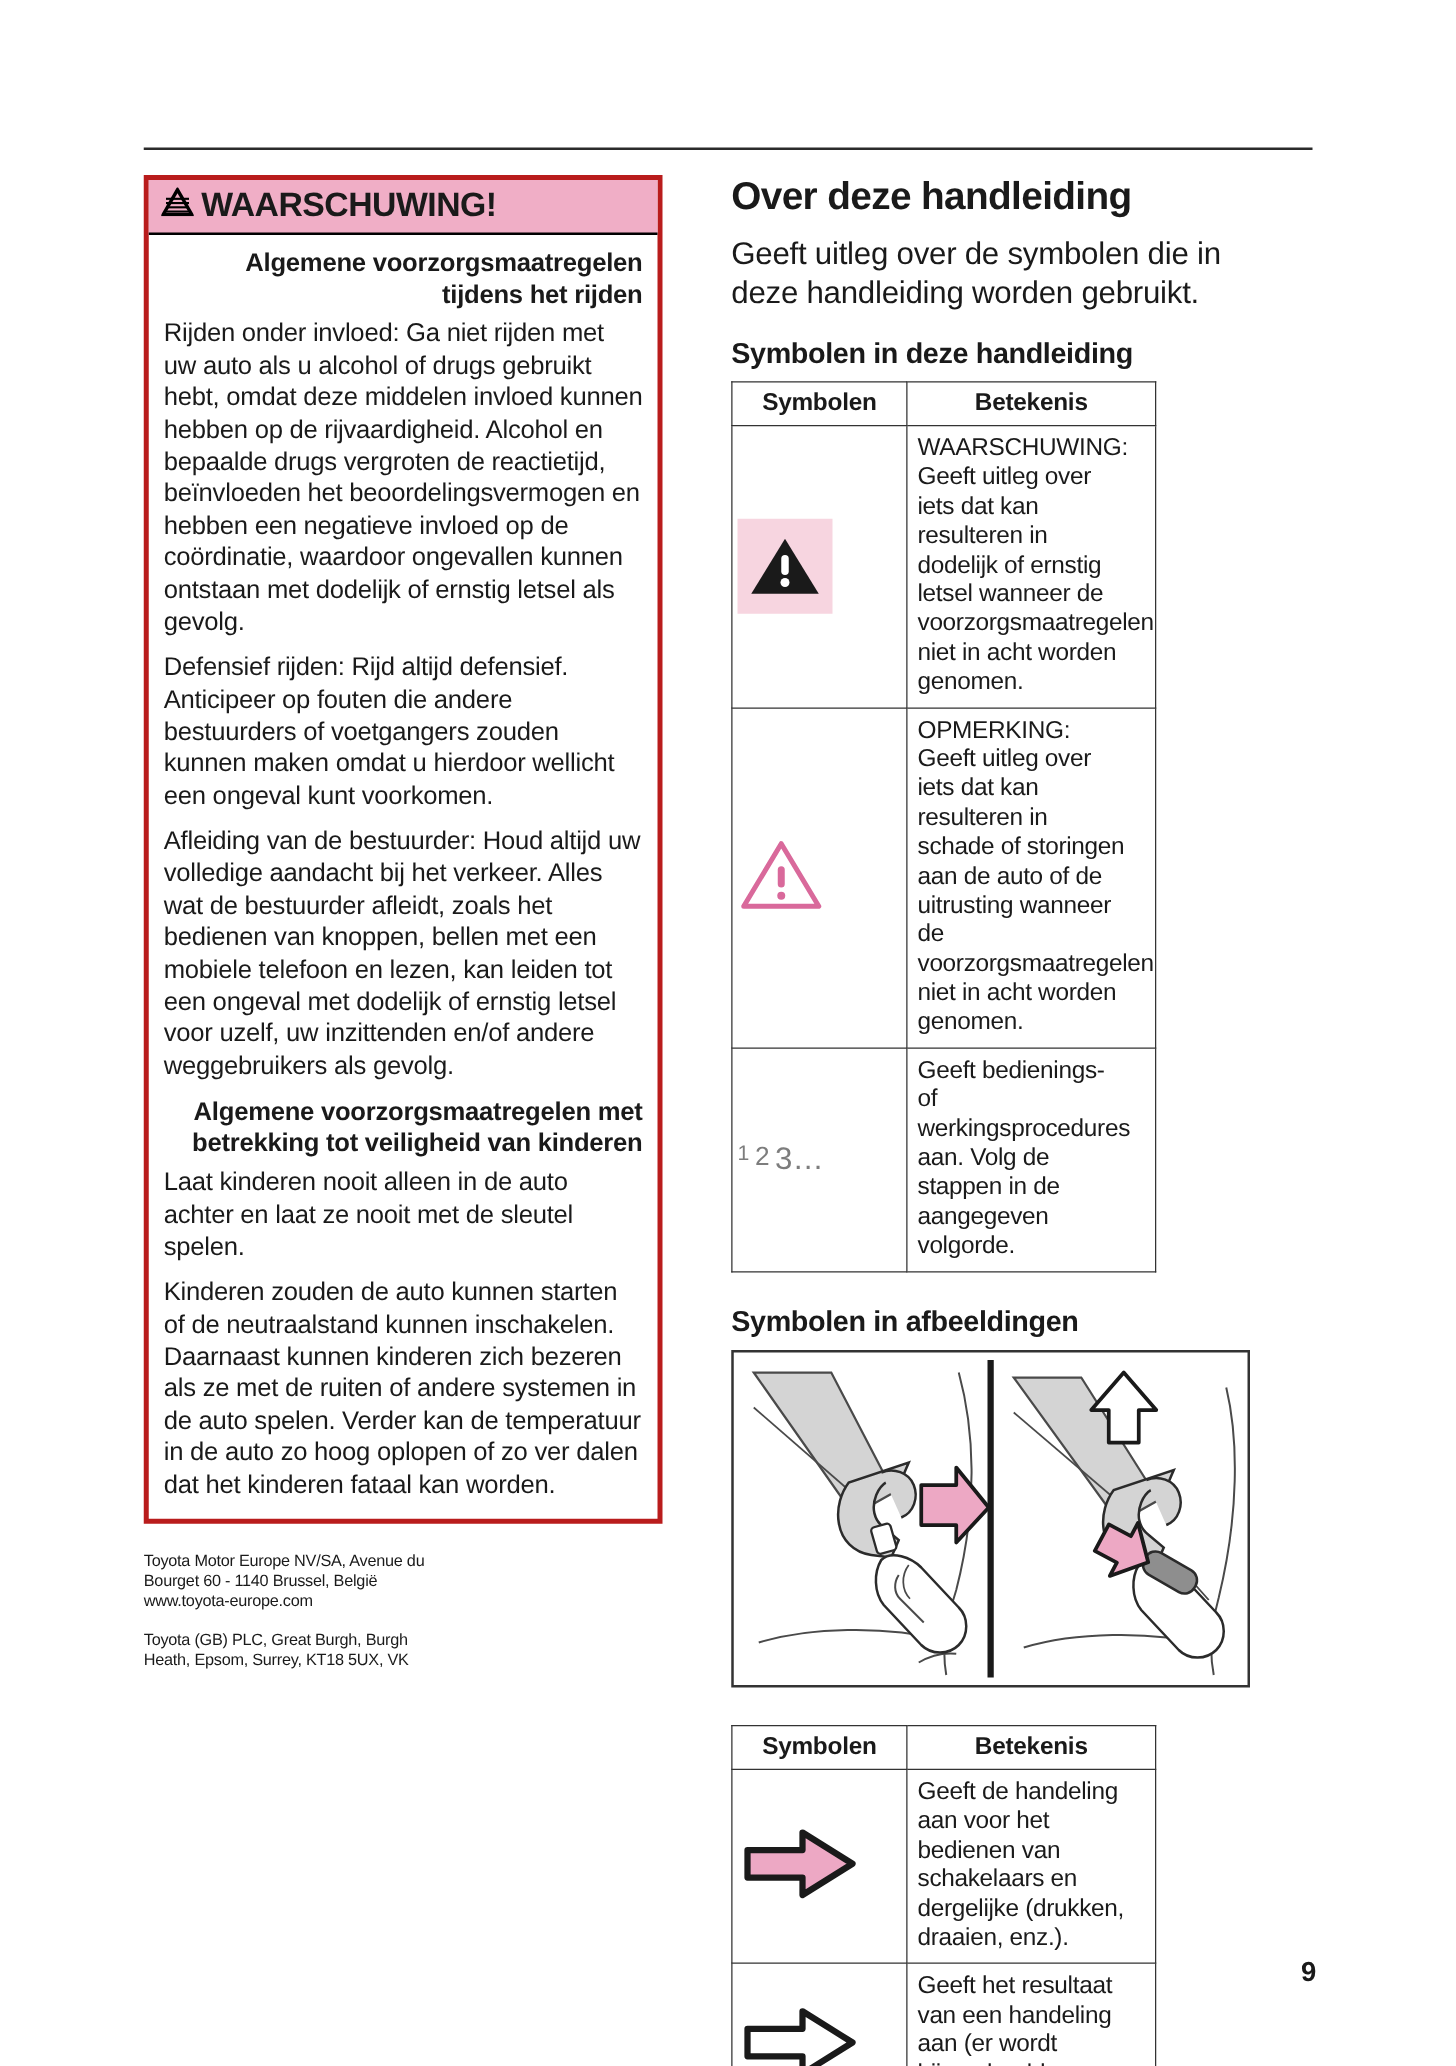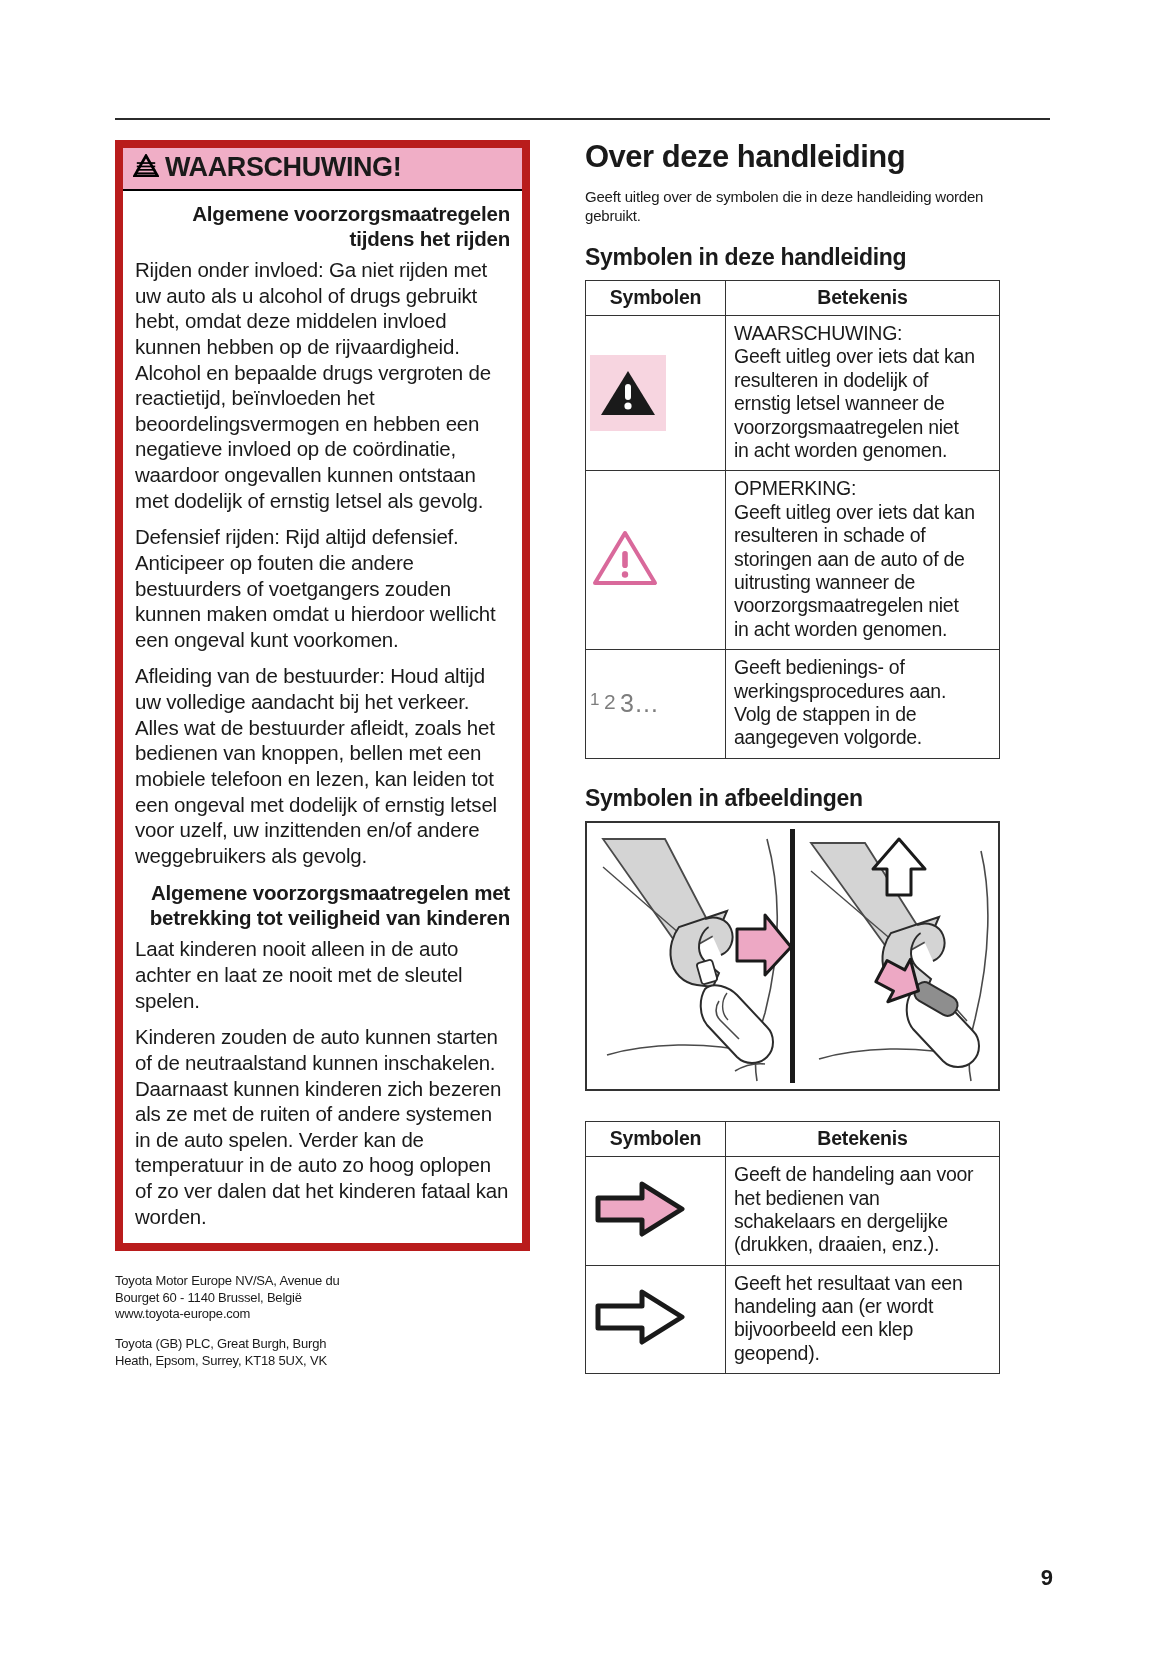--- a/index.html
+++ b/index.html
@@ -25,21 +25,21 @@
     left:115px; top:140px;
     width:935px;
     display:flex;
     gap:55px;
   }
   .col-left{ width:415px; flex:0 0 415px; }
   .col-right{ width:415px; flex:0 0 415px; }
 
   
   .warn-box{
-    border:8px solid #b91c1c;
+    border:4px solid #b91c1c;
     box-sizing:border-box;
     width:415px;
   }
   .warn-head{
     background:#f0aec6;
     border-bottom:2px solid #000;
     padding:6px 10px 8px 10px;
     display:flex;
     align-items:center;
     gap:6px;
@@ -82,36 +82,36 @@
   
   h1.sect{
     margin:0 0 14px 0;
     font-size:31px;
     font-weight:bold;
     letter-spacing:-0.5px;
     line-height:1.1;
   }
   p.lead{
     margin:0 0 18px 0;
-    font-size:15px;
+    font-size:25px;
     line-height:1.25;
     letter-spacing:-0.2px;
   }
   h2.sub{
     margin:0 0 10px 0;
     font-size:23px;
     font-weight:bold;
     letter-spacing:-0.3px;
     line-height:1.15;
   }
   h2.sub.spaced{ margin-top:26px; }
 
   table.sym{
     border-collapse:collapse;
-    width:415px;
+    width:340px;
     table-layout:fixed;
   }
   table.sym th, table.sym td{
     border:1.5px solid #333;
     vertical-align:top;
   }
   table.sym th{
     font-size:19.5px;
     font-weight:bold;
     padding:5px 4px 6px 4px;

